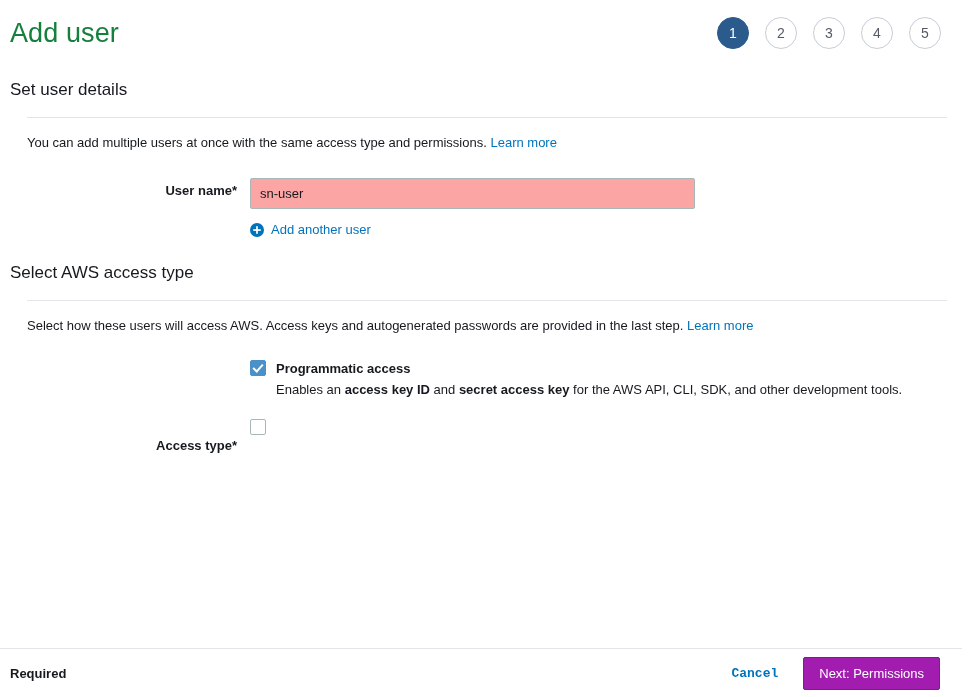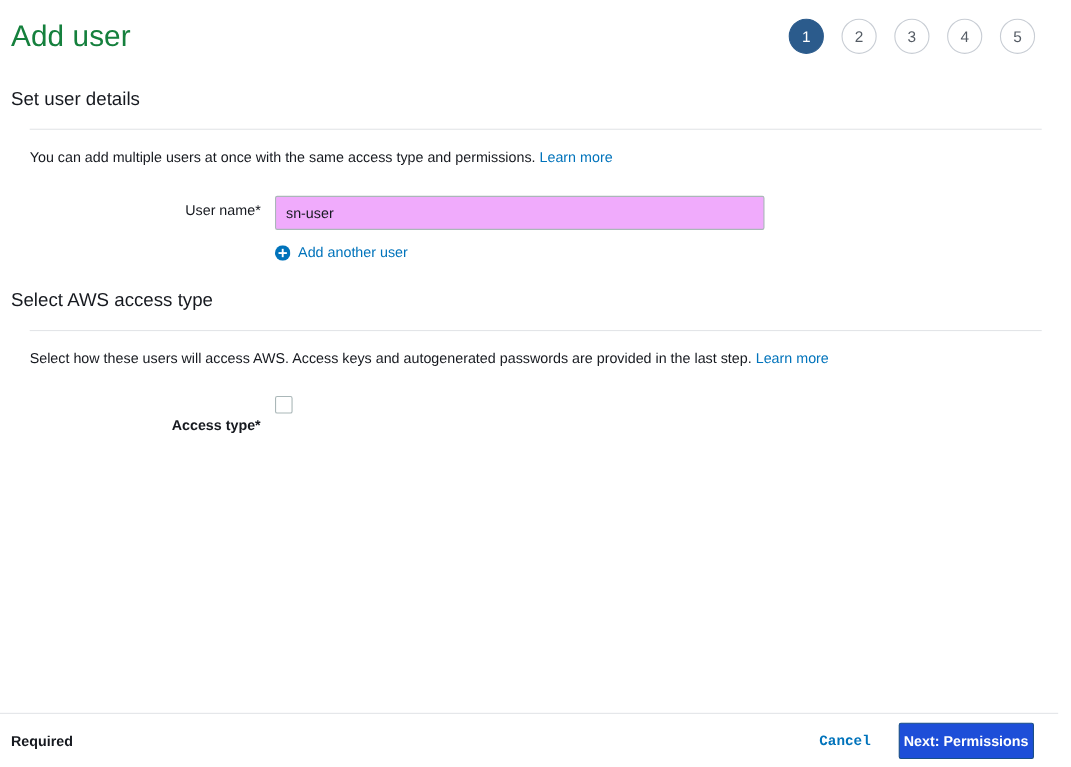--- a/index.html
+++ b/index.html
@@ -89,40 +89,40 @@
   
   .form-row {
     display: flex;
     align-items: flex-start;
     margin-top: 26px;
   }
   .form-label {
     width: 240px;
     text-align: right;
     padding-right: 13px;
-    font-weight: normal;
+    font-weight: bold;
     font-size: 13px;
     color: #16191f;
     box-sizing: border-box;
     padding-top: 5px;
   }
   .form-control {
     flex: 1;
   }
   input.text-input {
     width: 445px;
     height: 31px;
     box-sizing: border-box;
     border: 1px solid #aab7b8;
     border-radius: 2px;
     padding: 4px 9px;
     font-size: 13px;
     color: #16191f;
     font-family: "Liberation Sans", sans-serif;
-    background: #f0abfc;
+    background: #fca5a5;
   }
   .add-another {
     display: flex;
     align-items: center;
     margin-top: 13px;
     gap: 7px;
     color: #0073bb;
     font-size: 13px;
     cursor: pointer;
     width: fit-content;
@@ -227,26 +227,26 @@
     background: none;
     border: none;
     color: #0073bb;
     font-weight: bold;
     font-size: 13px;
     cursor: pointer;
     font-family: Liberation Mono, monospace;
     padding: 6px 2px;
   }
   .btn-primary {
-    background: #1d4ed8;
+    background: #a21caf;
     border: 1px solid #1a4f87;
     color: #ffffff;
-    font-weight: bold;
-    font-size: 13px;
-    padding: 8px 4px;
+    font-weight: normal;
+    font-size: 13px;
+    padding: 8px 15px;
     border-radius: 2px;
     cursor: pointer;
     font-family: "Liberation Sans", sans-serif;
   }
 </style>
 </head>
 <body>
 
 <div class="page">
 
@@ -289,20 +289,27 @@
     <h2 class="section-title">Select AWS access type</h2>
     <p class="section-desc">
       <span>Select how these users will access AWS. Access keys and autogenerated passwords are provided in the last step.</span>
       <a class="link" href="#">Learn more</a>
     </p>
 
     <div class="access-row">
       <div class="access-label">Access type*</div>
       <div class="options">
 
+        <div class="option">
+          <div class="cbox checked"></div>
+          <div class="option-text">
+            <span class="option-title">Programmatic access</span>
+            <span class="option-desc"><span>Enables an </span><b>access key ID</b><span> and </span><b>secret access key</b><span> for the AWS API, CLI, SDK, and other development tools.</span></span>
+          </div>
+        </div>
 
         <div class="option">
           <div class="cbox"></div>
         </div>
 
       </div>
     </div>
 
   </div>
 

